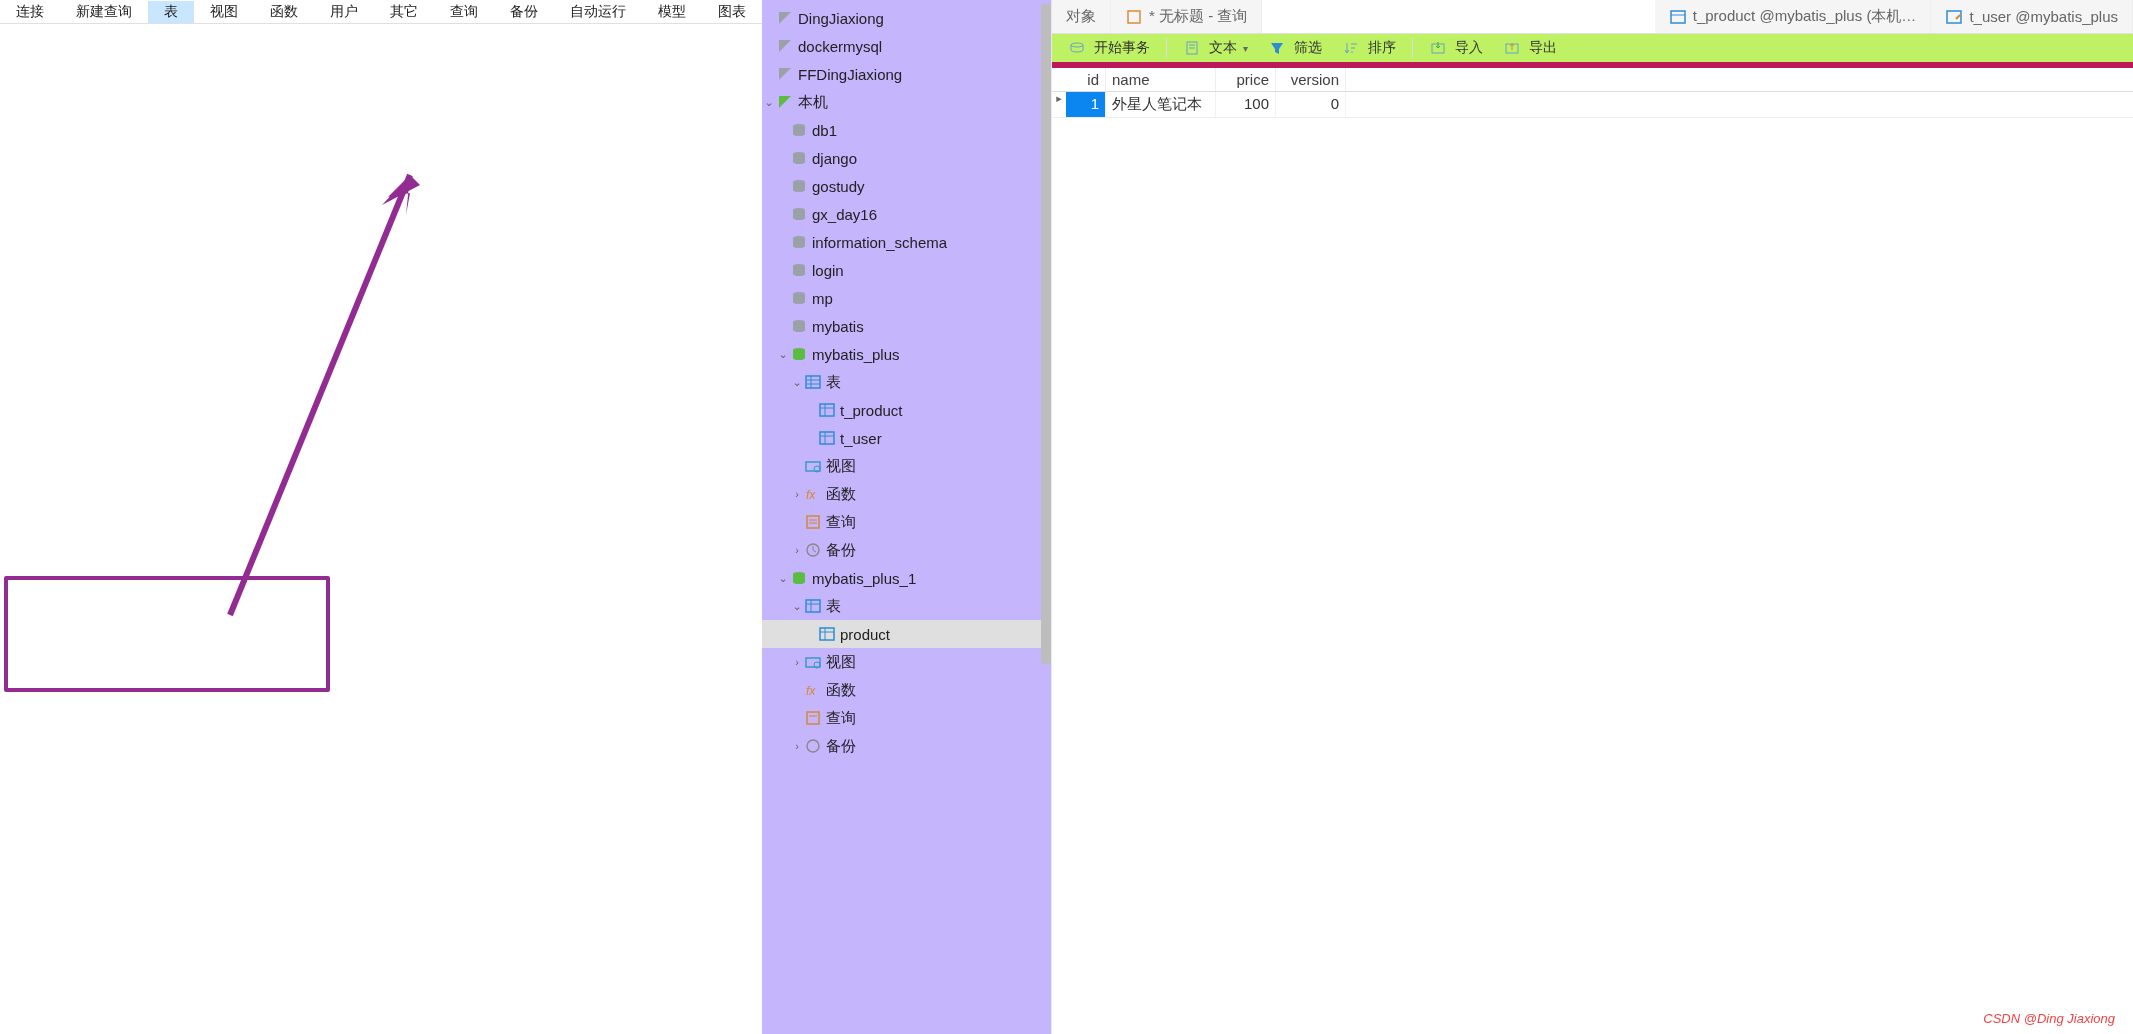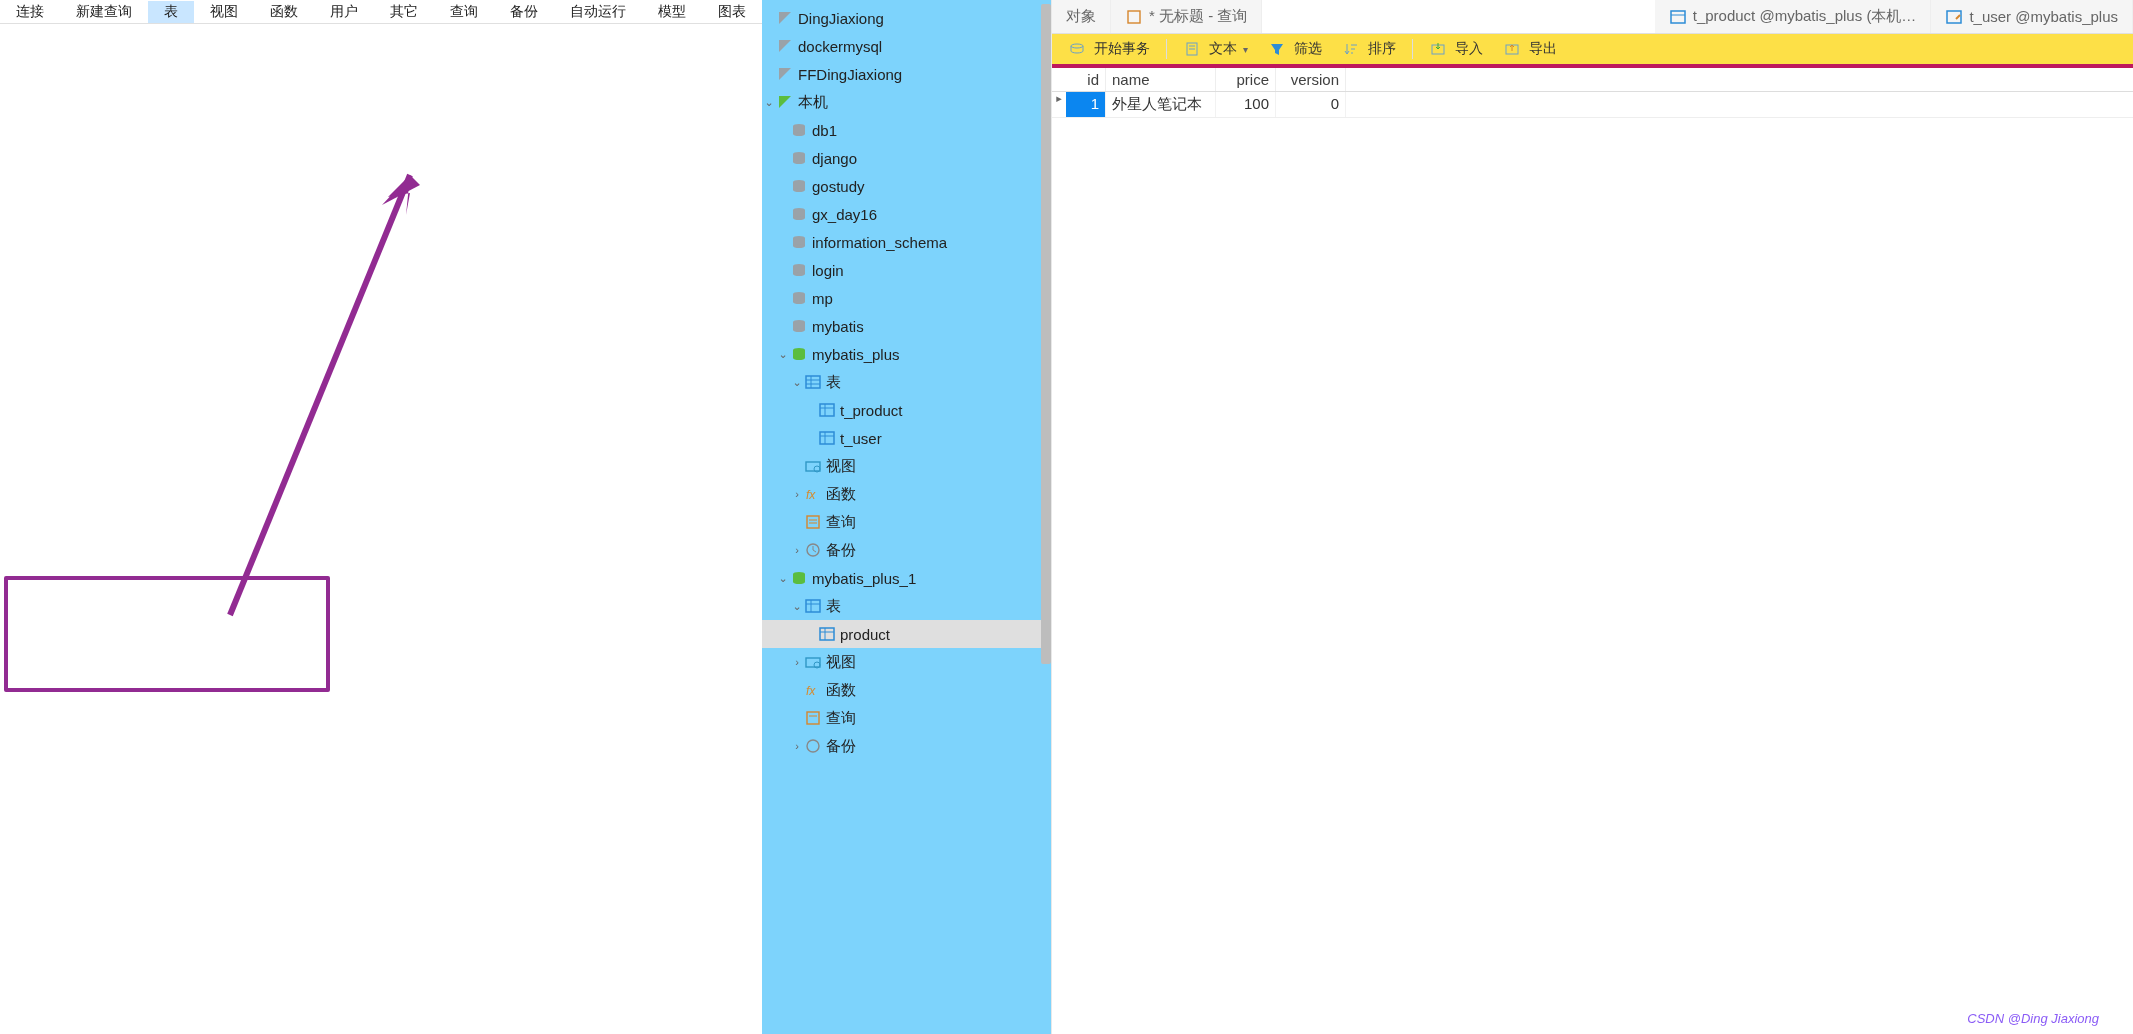--- a/index.html
+++ b/index.html
@@ -8,21 +8,21 @@
 
 
 .menu-bar { display: flex; align-items: center; height: 24px; background: #fff; border-bottom: 1px solid #e0e0e0; }
 .menu-item { padding: 2px 16px; font-size: 14px; color: #222; cursor: pointer; }
 .menu-item.active { background: #c9e6ff; }
 
 
 .main { display: flex; flex: 1; min-height: 0; }
 
 
-.sidebar { width: 290px; background: #7dd3fc; border-right: 1px solid #e8e8e8; overflow: hidden; position: relative; }
+.sidebar { width: 290px; background: #c4b5fd; border-right: 1px solid #e8e8e8; overflow: hidden; position: relative; }
 .tree { padding: 4px 0; }
 .tree-row { display: flex; align-items: center; height: 28px; white-space: nowrap; cursor: pointer; }
 .tree-row.selected { background: #dfdfdf; }
 .expander { width: 14px; text-align: center; color: #666; font-size: 11px; }
 .indent1 { padding-left: 14px; }
 .indent2 { padding-left: 28px; }
 .indent3 { padding-left: 42px; }
 .indent4 { padding-left: 56px; }
 .icon { width: 18px; height: 18px; display: inline-flex; align-items: center; justify-content: center; margin-right: 4px; flex-shrink: 0; }
 .icon svg { display: block; }
@@ -42,40 +42,40 @@
 
 
 .tabs { display: flex; align-items: center; height: 34px; background: #fff; border-bottom: 1px solid #e0e0e0; justify-content: space-between; }
 .tab { display: flex; align-items: center; padding: 0 14px; height: 100%; font-size: 15px; color: #333; cursor: pointer; border-right: 1px solid #eee; }
 .tab.active { background: #fff; color: #333; }
 .tab.inactive { background: #f5f5f5; color: #666; }
 .tab .icon { margin-right: 6px; }
 .tabs-spacer { flex: 1; }
 
 
-.toolbar { display: flex; align-items: center; height: 34px; background: #fde047; border-bottom: 4px solid #be185d; padding: 0 8px; gap: 4px; }
+.toolbar { display: flex; align-items: center; height: 34px; background: #bef264; border-bottom: 6px solid #be185d; padding: 0 8px; gap: 4px; }
 .tool-btn { display: flex; align-items: center; padding: 2px 8px; font-size: 14px; color: #333; cursor: pointer; gap: 4px; }
 .tool-sep { width: 1px; height: 20px; background: #ddd; margin: 0 4px; }
 .caret { font-size: 10px; color: #666; margin-left: 2px; }
 
 
 .grid { font-size: 15px; }
 .grid-head { display: flex; background: #fff; border-bottom: 1px solid #ddd; }
 .grid-head .cell { padding: 3px 6px; border-right: 1px solid #eee; color: #404040; }
 .grid-row { display: flex; border-bottom: 1px solid #eee; }
 .grid-row .cell { padding: 3px 6px; border-right: 1px solid #f2f2f2; }
 .row-marker { width: 14px; text-align: center; color: #666; font-size: 11px; }
 .cell-id { width: 40px; text-align: right; }
 .cell-id.selected { background: #0b86f0; color: #fff; }
 .cell-name { width: 110px; }
 .cell-price { width: 60px; text-align: right; }
 .cell-version { width: 70px; text-align: right; padding-right: 10px; }
 
 
-.watermark { position: absolute; right: 34px; bottom: 8px; font-size: 13px; color: #8b5cf6; font-style: italic; text-align: right; }
+.watermark { position: absolute; right: 18px; bottom: 8px; font-size: 13px; color: #ef4444; font-style: italic; text-align: right; }
 </style>
 </head>
 <body>
 
 <div class="app">
 
   <div class="menu-bar">
     <div class="menu-item">连接</div>
     <div class="menu-item">新建查询</div>
     <div class="menu-item active">表</div>

